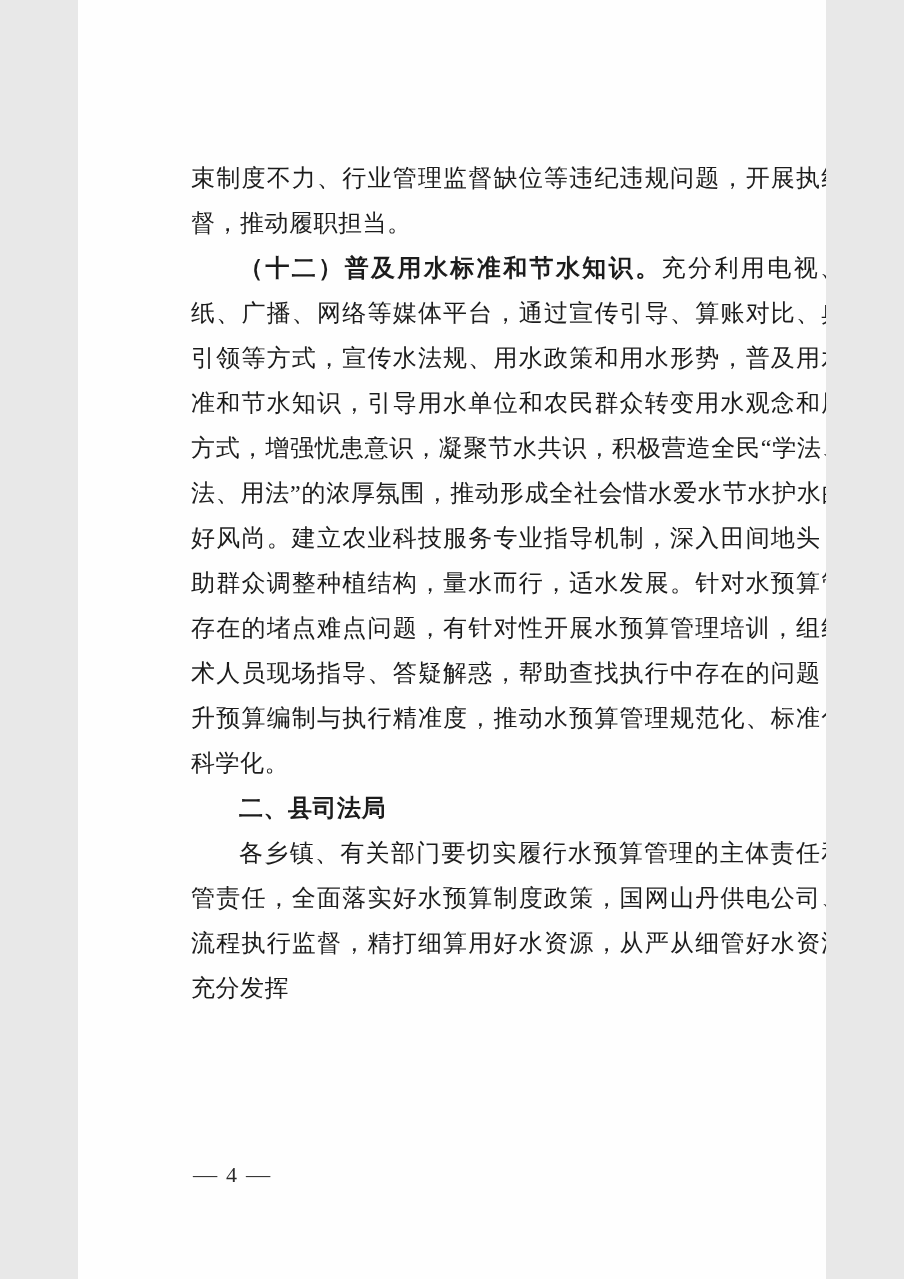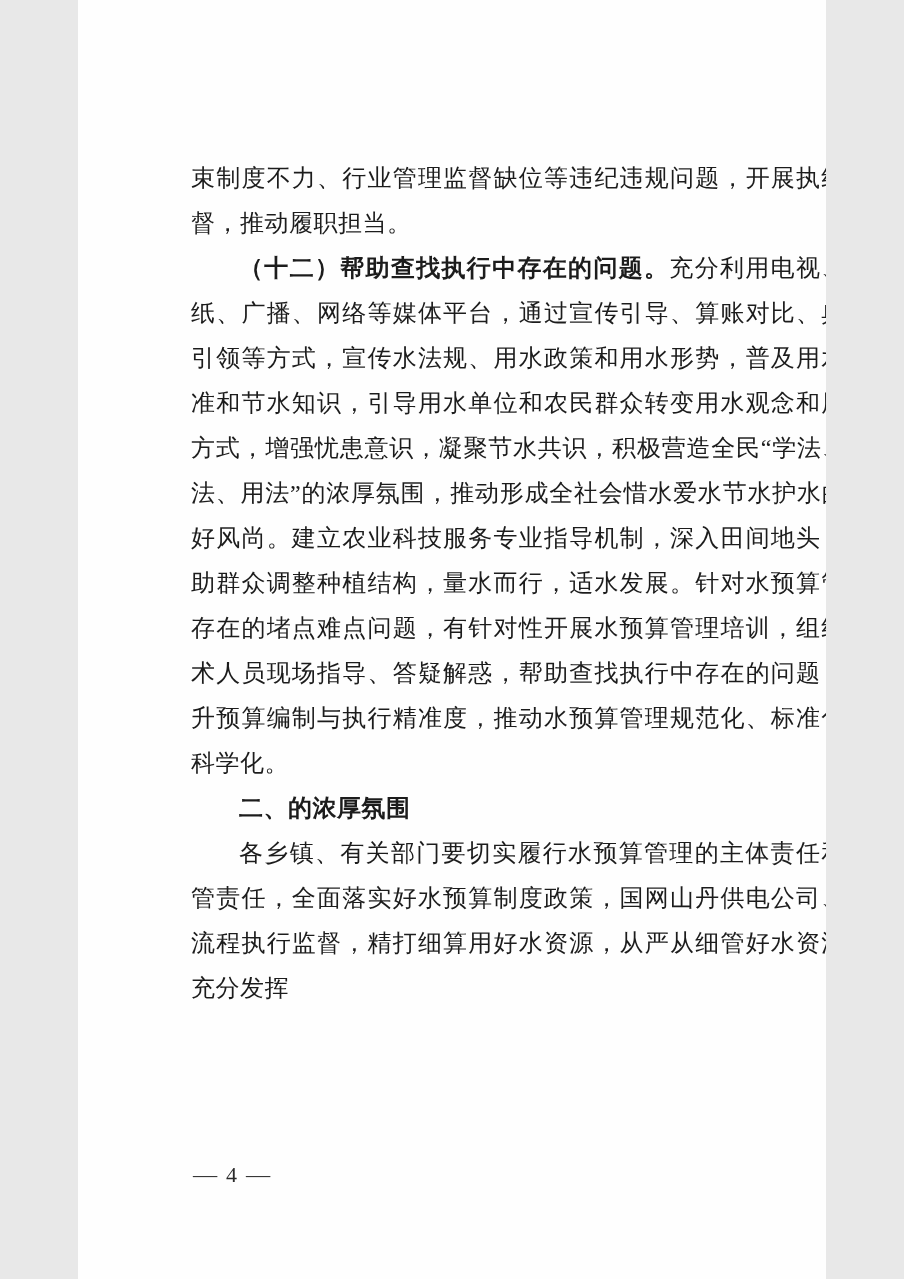--- a/index.html
+++ b/index.html
@@ -59,24 +59,24 @@
 </head>
 <body>
 
 <div class="page">
 
   <div class="content">
 
     <p><span>束制度不力、行业管理监督缺位等违纪违规问题，开展执纪监督，推动履职担当。</span></p>
 
 
-    <p class="para-indent"><span class="lead-bold">（十二）帮助查找执行中存在的问题。</span><span>充分利用电视、报纸、广播、网络等媒体平台，通过宣传引导、算账对比、典型引领等方式，宣传水法规、用水政策和用水形势，普及用水标准和节水知识，引导用水单位和农民群众转变用水观念和用水方式，增强忧患意识，凝聚节水共识，积极营造全民“学法、守法、用法”的浓厚氛围，推动形成全社会惜水爱水节水护水的良好风尚。建立农业科技服务专业指导机制，深入田间地头，帮助群众调整种植结构，量水而行，适水发展。针对水预算管理存在的堵点难点问题，有针对性开展水预算管理培训，组织技术人员现场指导、答疑解惑，帮助查找执行中存在的问题，提升预算编制与执行精准度，推动水预算管理规范化、标准化、科学化。</span></p>
+    <p class="para-indent"><span class="lead-bold">（十二）普及用水标准和节水知识。</span><span>充分利用电视、报纸、广播、网络等媒体平台，通过宣传引导、算账对比、典型引领等方式，宣传水法规、用水政策和用水形势，普及用水标准和节水知识，引导用水单位和农民群众转变用水观念和用水方式，增强忧患意识，凝聚节水共识，积极营造全民“学法、守法、用法”的浓厚氛围，推动形成全社会惜水爱水节水护水的良好风尚。建立农业科技服务专业指导机制，深入田间地头，帮助群众调整种植结构，量水而行，适水发展。针对水预算管理存在的堵点难点问题，有针对性开展水预算管理培训，组织技术人员现场指导、答疑解惑，帮助查找执行中存在的问题，提升预算编制与执行精准度，推动水预算管理规范化、标准化、科学化。</span></p>
 
 
-    <p class="para-indent section-heading"><span>二、的浓厚氛围</span></p>
+    <p class="para-indent section-heading"><span>二、县司法局</span></p>
 
     <p class="para-indent"><span>各乡镇、有关部门要切实履行水预算管理的主体责任和监管责任，全面落实好水预算制度政策，国网山丹供电公司、全流程执行监督，精打细算用好水资源，从严从细管好水资源。充分发挥</span></p>
 
   </div>
 
   <div class="footer">
     <span class="dash">—</span>
     <span>4</span>
     <span class="dash">—</span>
   </div>

